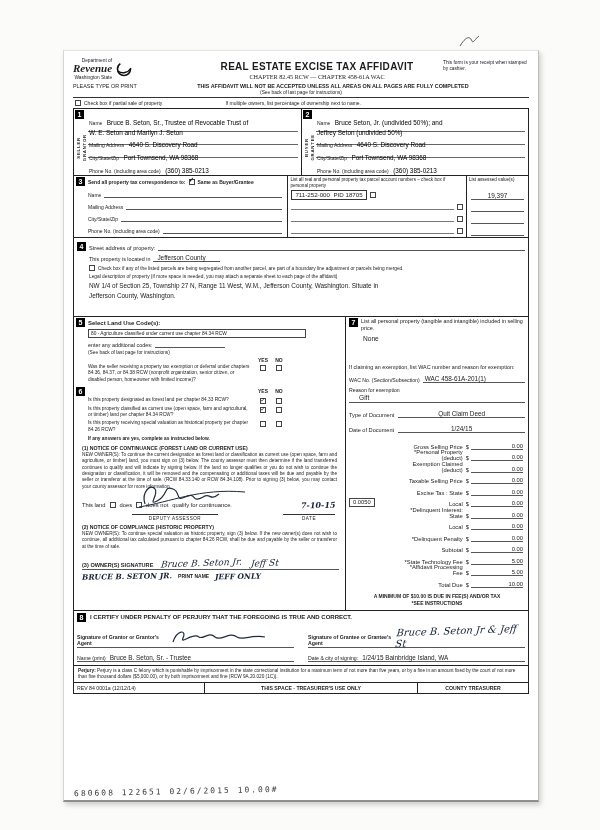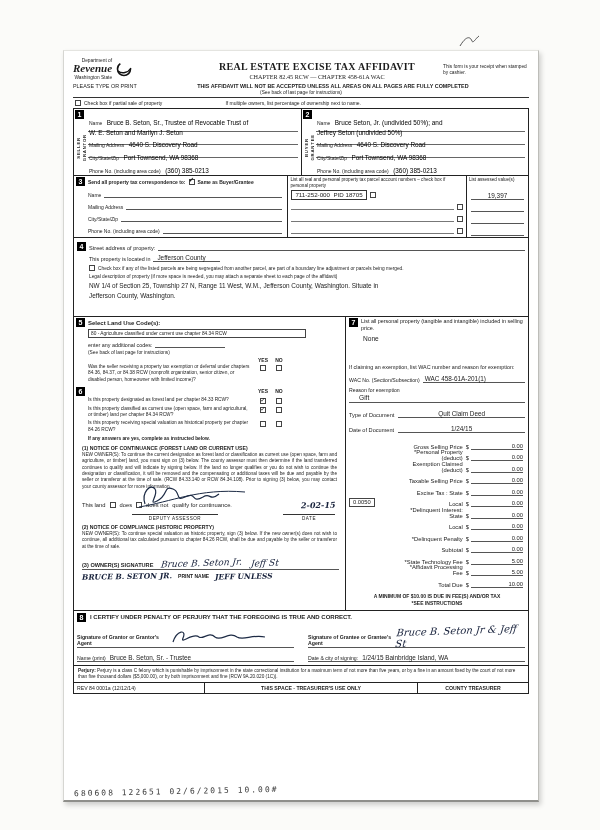--- a/index.html
+++ b/index.html
@@ -13,28 +13,28 @@
     position:absolute; left:63px; top:50px; width:476px; height:752px;
     background:#ffffff;
     border-left:1px solid #d6d6d2; border-top:1px solid #e4e4e0;
     border-right:1px solid #bdbdb9; border-bottom:2px solid #8f8f8b;
     box-shadow:2px 3px 5px rgba(0,0,0,.18);
     padding:7px 9px 3px 9px;
   }
   .pen-mark { position:absolute; right:120px; top:34px; }
 
   
-  .hdr { display:flex; align-items:center; }
+  .hdr { display:flex; align-items:flex-start; }
   .logo { display:flex; align-items:center; gap:3px; width:118px; }
   .logo-text { text-align:right; line-height:1.05; }
   .logo-dept { font-size:4.8px; }
   .logo-name { font-size:11px; font-weight:bold; font-style:italic; font-family:"Liberation Serif", serif; }
   .logo-state { font-size:4.8px; }
   .title-block { flex:1; text-align:center; padding-top:3px; }
-  .form-title { font-size:10px; font-weight:bold; font-family:Liberation Serif, serif; letter-spacing:.3px; }
+  .form-title { font-size:10px; font-weight:bold; font-family:Liberation Sans, sans-serif; letter-spacing:.3px; }
   .form-chapter { font-size:6.2px; font-family:"Liberation Serif", serif; margin-top:1px; }
   .receipt-note { width:86px; font-size:4.8px; line-height:1.25; padding-top:2px; }
 
   .typeprint-row { display:flex; align-items:flex-end; margin-top:3px; }
   .typeprint { font-size:5.4px; }
   .warning { flex:1; text-align:center; font-size:5.4px; font-weight:bold; }
   .seeback-top { text-align:center; font-size:4.8px; margin:1px 0 2px; }
 
   .partial-row { display:flex; align-items:center; gap:3px; font-size:5px; border-top:1px solid #333; padding:2px 0 2px 2px; }
   .multi-note { margin-left:60px; font-size:5px; }
@@ -426,39 +426,39 @@
         <svg class="sig-svg" width="110" height="30" viewBox="0 0 110 30">
           <path d="M8,24 C4,12 14,3 18,9 C22,15 10,26 20,21 C32,15 26,5 36,9 C44,12 38,22 48,17 C60,11 54,24 66,17 C74,12 72,22 82,14" stroke="#1d2b45" fill="none" stroke-width="1.2"></path>
           <path d="M2,27 C34,22 62,8 108,12" stroke="#1d2b45" fill="none" stroke-width="1"></path>
         </svg>
         <span>This land</span>
         <span class="cb"></span>
         <span>does</span>
         <span class="cb"></span>
         <span>does not</span>
         <span>qualify for continuance.</span>
-        <span class="date-hand hand">2-02-15</span>
+        <span class="date-hand hand">7-10-15</span>
       </div>
       <div class="sig-labels">
         <span class="dep">DEPUTY ASSESSOR</span>
         <span class="dt">DATE</span>
       </div>
 
       <div class="notice-title">(2) NOTICE OF COMPLIANCE (HISTORIC PROPERTY)</div>
       <div class="notice-body">NEW OWNER(S): To continue special valuation as historic property, sign (3) below. If the new owner(s) does not wish to continue, all additional tax calculated pursuant to chapter 84.26 RCW, shall be due and payable by the seller or transferor at the time of sale.</div>
 
       <div class="ownersig-row">
         <span class="ownersig-title">(3) OWNER(S) SIGNATURE</span>
         <span class="script">Bruce B. Seton Jr.</span>
         <span class="script">Jeff St</span>
       </div>
       <div class="printname-row">
         <span class="hand">BRUCE B. SETON JR.</span>
         <span class="printname-lbl">PRINT NAME</span>
-        <span class="hand">JEFF UNLESS</span>
+        <span class="hand">JEFF ONLY</span>
       </div>
     </div>
 
     <div class="mright">
       <div class="sec7-head">
         <span class="sq">7</span>
         <span class="txt">List all personal property (tangible and intangible) included in selling price.</span>
       </div>
       <div class="none-val">None</div>
       <div class="exempt-lbl">If claiming an exemption, list WAC number and reason for exemption:</div>

